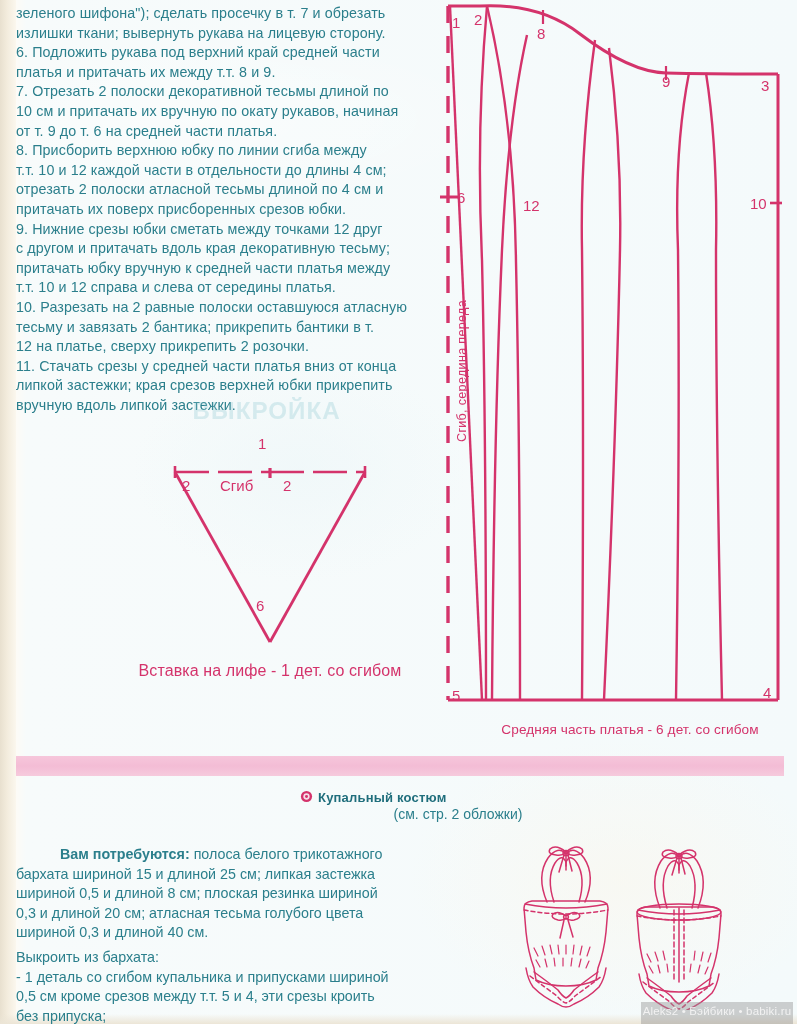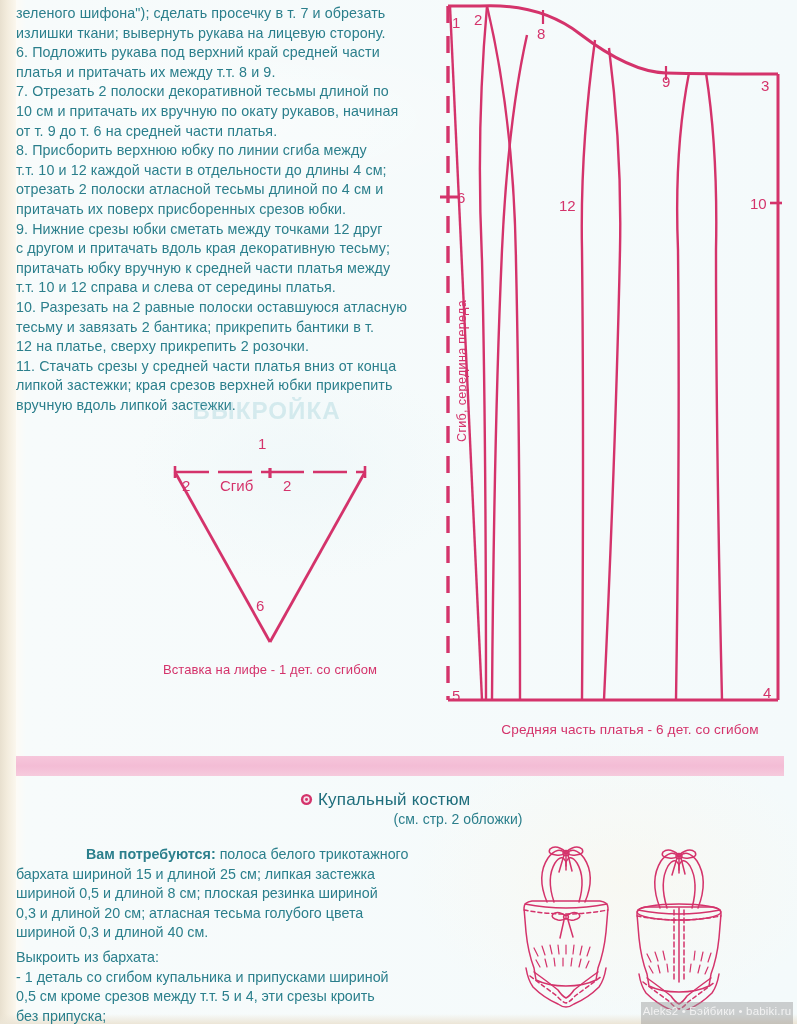--- a/index.html
+++ b/index.html
@@ -48,21 +48,21 @@
     line-height:19.6px;
     letter-spacing:.1px;
     white-space:pre-line;
     text-rendering:optimizeLegibility;
   }
 
   
   #insert-block{position:absolute;left:120px;top:430px;width:300px;height:260px;}
   #insert-caption{
     position:absolute;left:0px;top:232px;width:300px;text-align:center;
-    color:#d4336b;font-size:13px;letter-spacing:.1px;
+    color:#d4336b;font-size:16px;letter-spacing:.1px;
   }
   .plabel{position:absolute;color:#d4336b;font-size:15px;line-height:15px;}
 
   
   #main-block{position:absolute;left:430px;top:0px;width:367px;height:745px;}
   #main-caption{
     position:absolute;left:35px;top:722px;width:330px;text-align:center;
     color:#d4336b;font-size:13.6px;letter-spacing:.1px;
   }
   #fold-label{
@@ -78,21 +78,21 @@
     position:absolute;left:16px;top:756px;width:768px;height:20px;
     background:linear-gradient(180deg,#f6c2d8 0%,#f3b7d2 50%,#f6c6da 100%);
     opacity:.92;
   }
 
   
   #swim-head{
     position:absolute;left:300px;top:790px;width:320px;
   }
   #swim-title{
-    color:#1f6e7c;font-size:17px;font-weight:normal;letter-spacing:.2px;
+    color:#1f6e7c;font-size:13px;font-weight:bold;letter-spacing:.2px;
     white-space:nowrap;
   }
   #rose-bullet{
     display:inline-block;width:13px;height:13px;margin-right:5px;
     vertical-align:-1px;
   }
   #swim-sub{
     color:#2b7f8c;font-size:14px;margin-top:1px;text-align:center;
     padding-right:4px;
   }
@@ -208,21 +208,21 @@
       <line x1="236" y1="66" x2="236" y2="80" stroke="#d4336b" stroke-width="2.2"></line>
       <line x1="340" y1="203" x2="352" y2="203" stroke="#d4336b" stroke-width="2.6"></line>
     </svg>
 
     <span class="plabel" style="left:22px;top:15px;">1</span>
     <span class="plabel" style="left:44px;top:12px;">2</span>
     <span class="plabel" style="left:107px;top:26px;">8</span>
     <span class="plabel" style="left:232px;top:74px;">9</span>
     <span class="plabel" style="left:331px;top:78px;">3</span>
     <span class="plabel" style="left:27px;top:190px;">6</span>
-    <span class="plabel" style="left:93px;top:198px;margin-left:36px;">12</span>
+    <span class="plabel" style="left:93px;top:198px;">12</span>
     <span class="plabel" style="left:320px;top:196px;">10</span>
     <span class="plabel" style="left:22px;top:688px;">5</span>
     <span class="plabel" style="left:333px;top:685px;">4</span>
 
     <div id="main-caption">Средняя часть платья - 6 дет. со сгибом</div>
   </div>
 
   <div id="fold-label">Сгиб, середина переда</div>
 
   <div id="pink-band"></div>
@@ -231,21 +231,21 @@
     <div id="swim-title">
       <svg id="rose-bullet" viewBox="0 0 14 14">
         <circle cx="7" cy="7" r="6" fill="#d4336b"></circle>
         <circle cx="7" cy="7" r="3.4" fill="#f6e0ea"></circle>
         <circle cx="7" cy="7" r="1.6" fill="#d4336b"></circle>
       </svg><span>Купальный костюм</span>
     </div>
     <div id="swim-sub">(см. стр. 2 обложки)</div>
   </div>
 
-  <div id="swim-body"><span class="b" style="margin-left:70px;">Вам потребуются:</span><span> полоса белого трикотажного
+  <div id="swim-body"><span class="b" style="margin-left:44px;">Вам потребуются:</span><span> полоса белого трикотажного
 бархата шириной 15 и длиной 25 см; липкая застежка
 шириной 0,5 и длиной 8 см; плоская резинка шириной
 0,3 и длиной 20 см; атласная тесьма голубого цвета
 шириной 0,3 и длиной 40 см.</span></div>
 
 
   <div id="swim-body2">Выкроить из бархата:
 - 1 деталь со сгибом купальника и припусками шириной
 0,5 см кроме срезов между т.т. 5 и 4, эти срезы кроить
 без припуска;</div>

